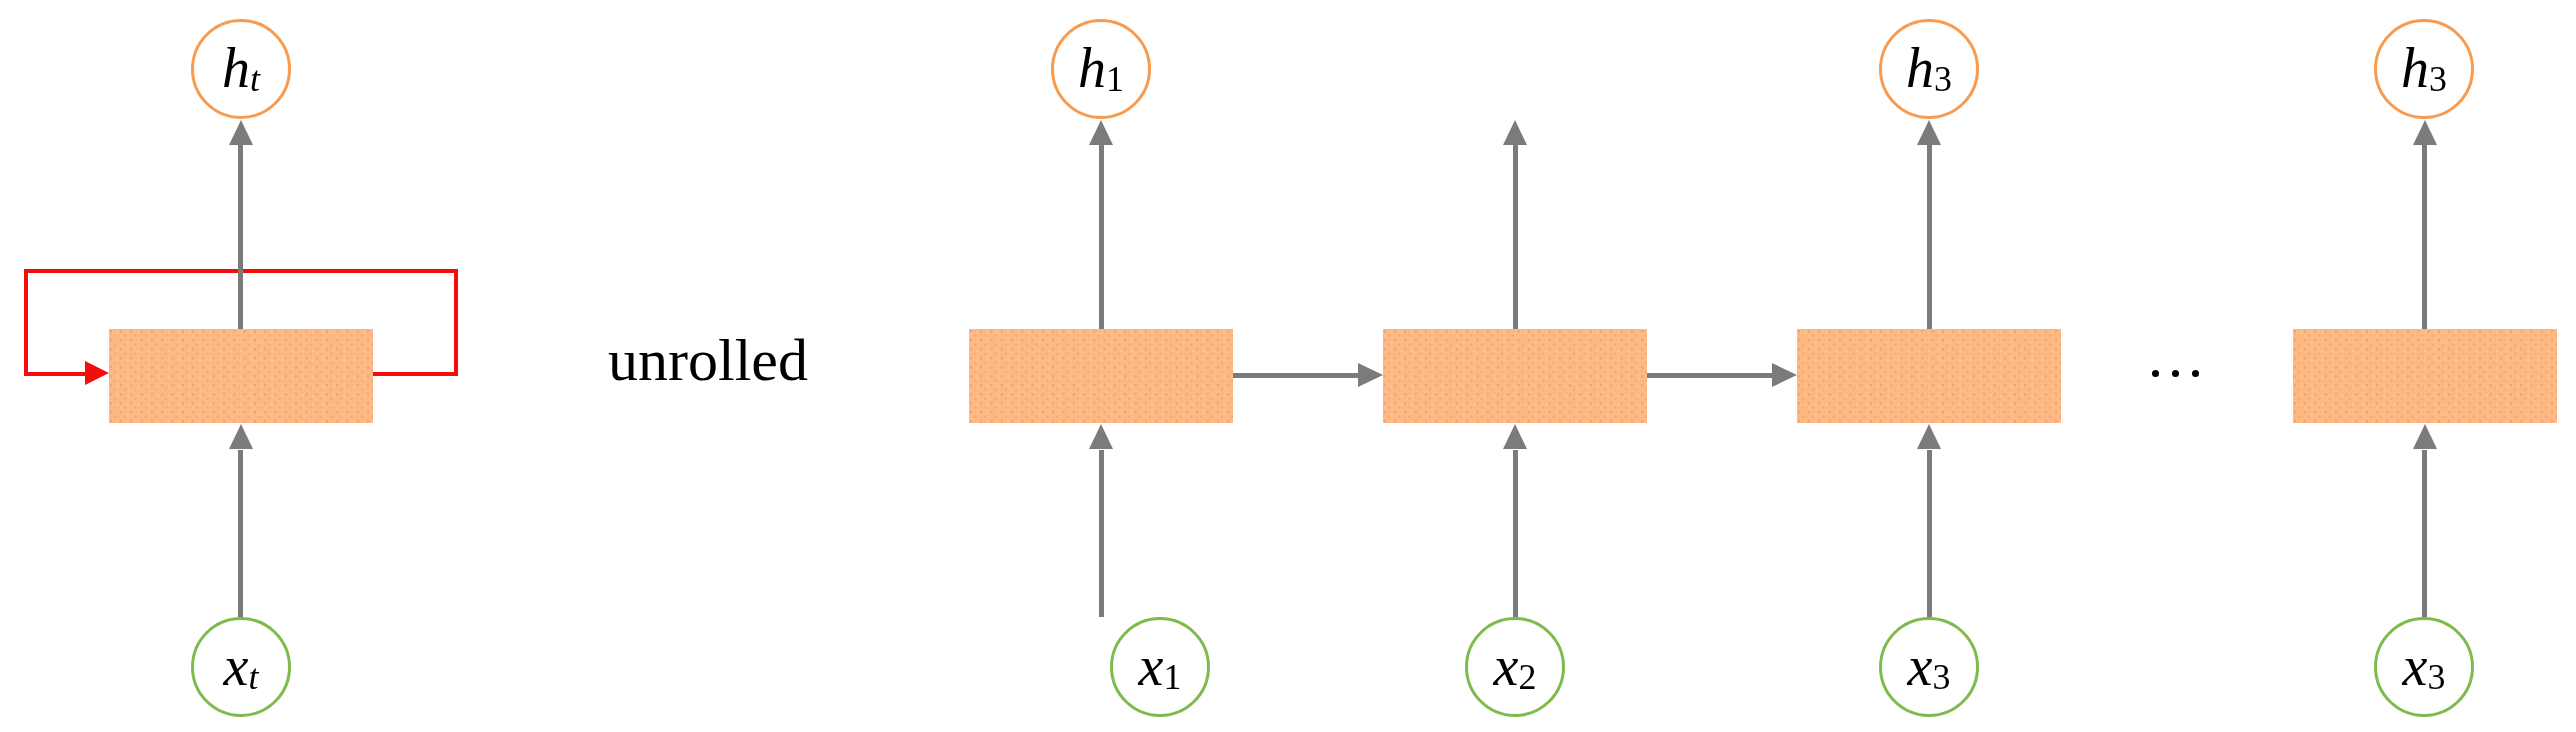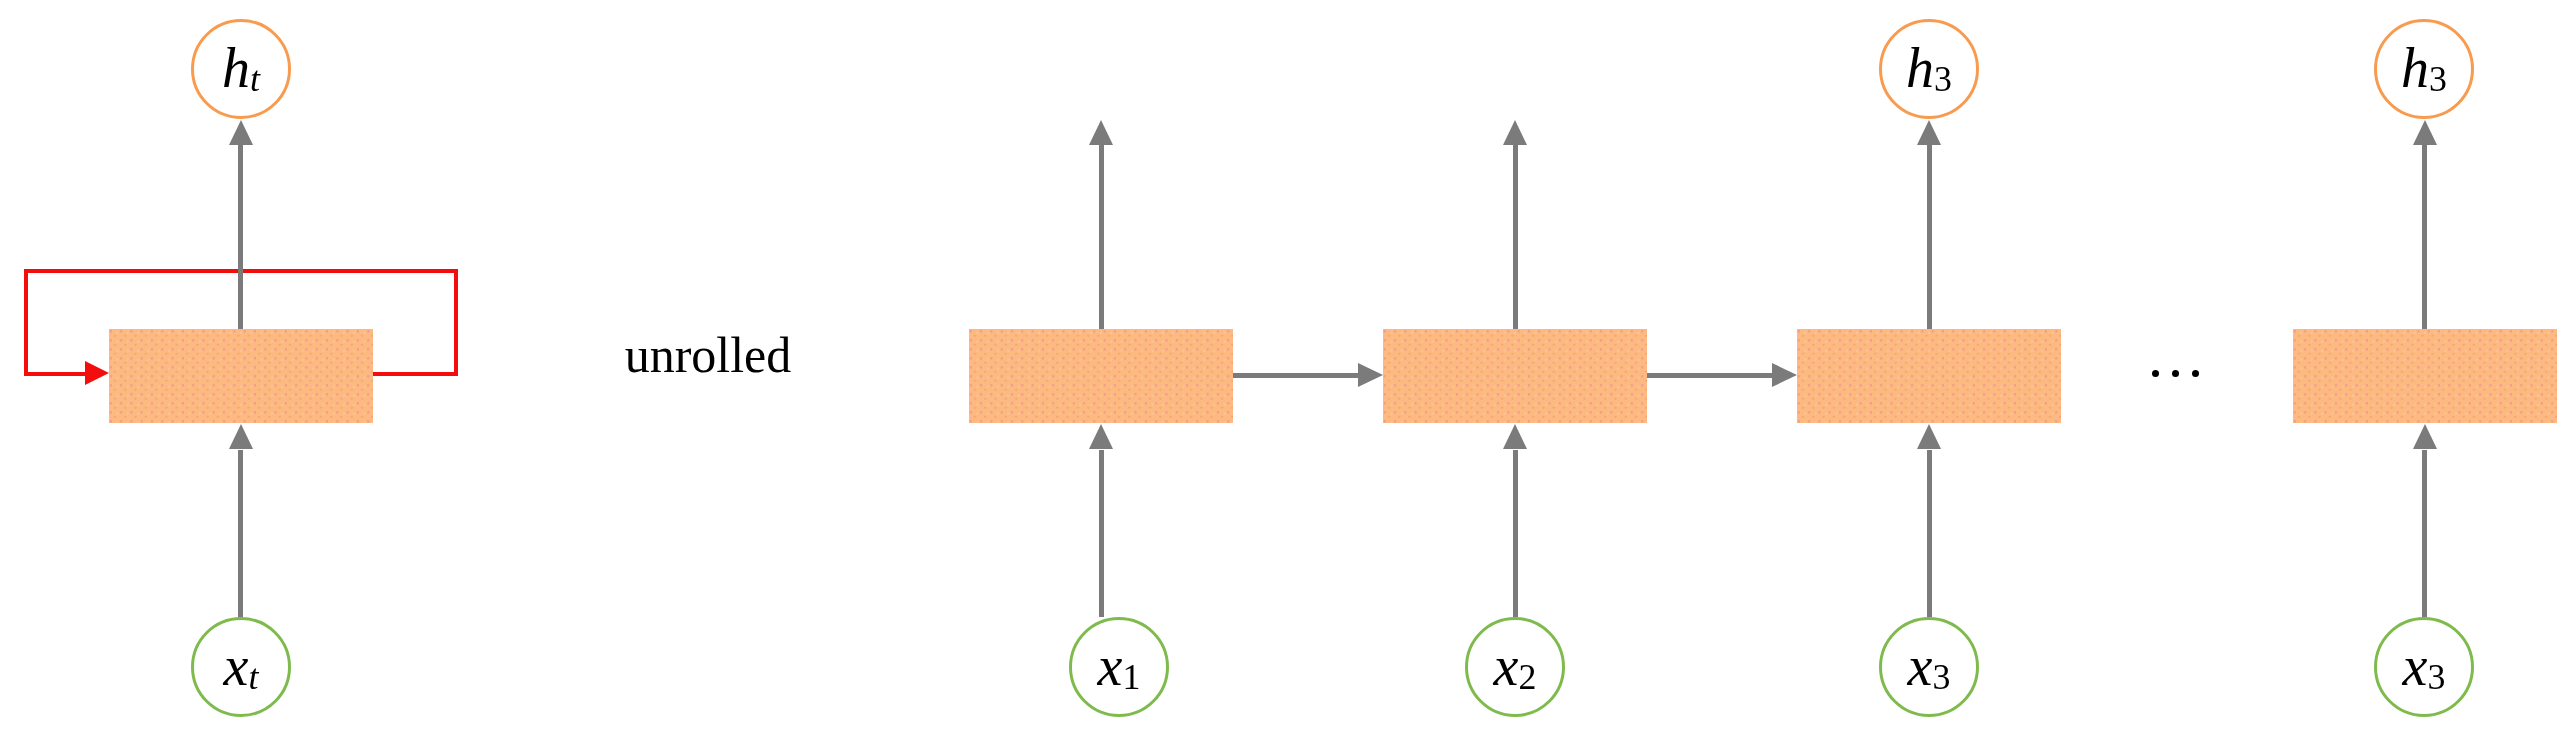--- a/index.html
+++ b/index.html
@@ -37,21 +37,21 @@
   .tri-right{position:absolute;width:0;height:0;
     border-top:12px solid transparent;border-bottom:12px solid transparent;
     border-left:25.4px solid #7b7b7b;}
   
   .red-seg{position:absolute;background:#f40d0d;}
   .red-tri{position:absolute;width:0;height:0;
     border-top:12.7px solid transparent;border-bottom:12.7px solid transparent;
     border-left:24px solid #f40d0d;}
   
   .unrolled-label{position:absolute;left:575px;top:330px;width:266px;text-align:center;
-    font-size:50px;line-height:1;color:#000;}
+    font-size:60px;line-height:1;color:#000;}
   .dots{position:absolute;left:2152px;top:370px;display:flex;gap:12.7px;}
   .dot{width:7.3px;height:7.3px;border-radius:50%;background:#000;}
 </style>
 </head>
 <body>
 
 <div class="canvas">
 
   <div class="red-seg" style="left:24px;top:269px;width:434px;height:4.2px;"></div>
   <div class="red-seg" style="left:24px;top:269px;width:4.2px;height:107px;"></div>
@@ -75,21 +75,24 @@
     <span class="lbl all-it"><span class="base">h</span><sub>t</sub></span>
   </div>
 
   <div class="unrolled-label">unrolled</div>
 
   <div class="vshaft" style="left:1099px;top:145px;height:184px;"></div>
   <div class="tri-up" style="left:1089px;top:120px;"></div>
   <div class="vshaft" style="left:1099px;top:450px;height:167px;"></div>
   <div class="tri-up" style="left:1089px;top:424px;"></div>
   <div class="cell" style="left:969px;"></div>
-  <div class="circle input-node" style="left:1069px;">
+  <div class="circle hidden-node" style="left:1051px;">
+    <span class="lbl"><span class="base">h</span><sub>1</sub></span>
+  </div>
+  <div class="circle input-node" style="left:1110px;">
     <span class="lbl"><span class="base">x</span><sub>1</sub></span>
   </div>
 
   <div class="hshaft" style="left:1233px;width:125px;"></div>
   <div class="tri-right" style="left:1358px;top:363px;"></div>
 
   <div class="vshaft" style="left:1513px;top:145px;height:184px;"></div>
   <div class="tri-up" style="left:1503px;top:120px;"></div>
   <div class="vshaft" style="left:1513px;top:450px;height:167px;"></div>
   <div class="tri-up" style="left:1503px;top:424px;"></div>

